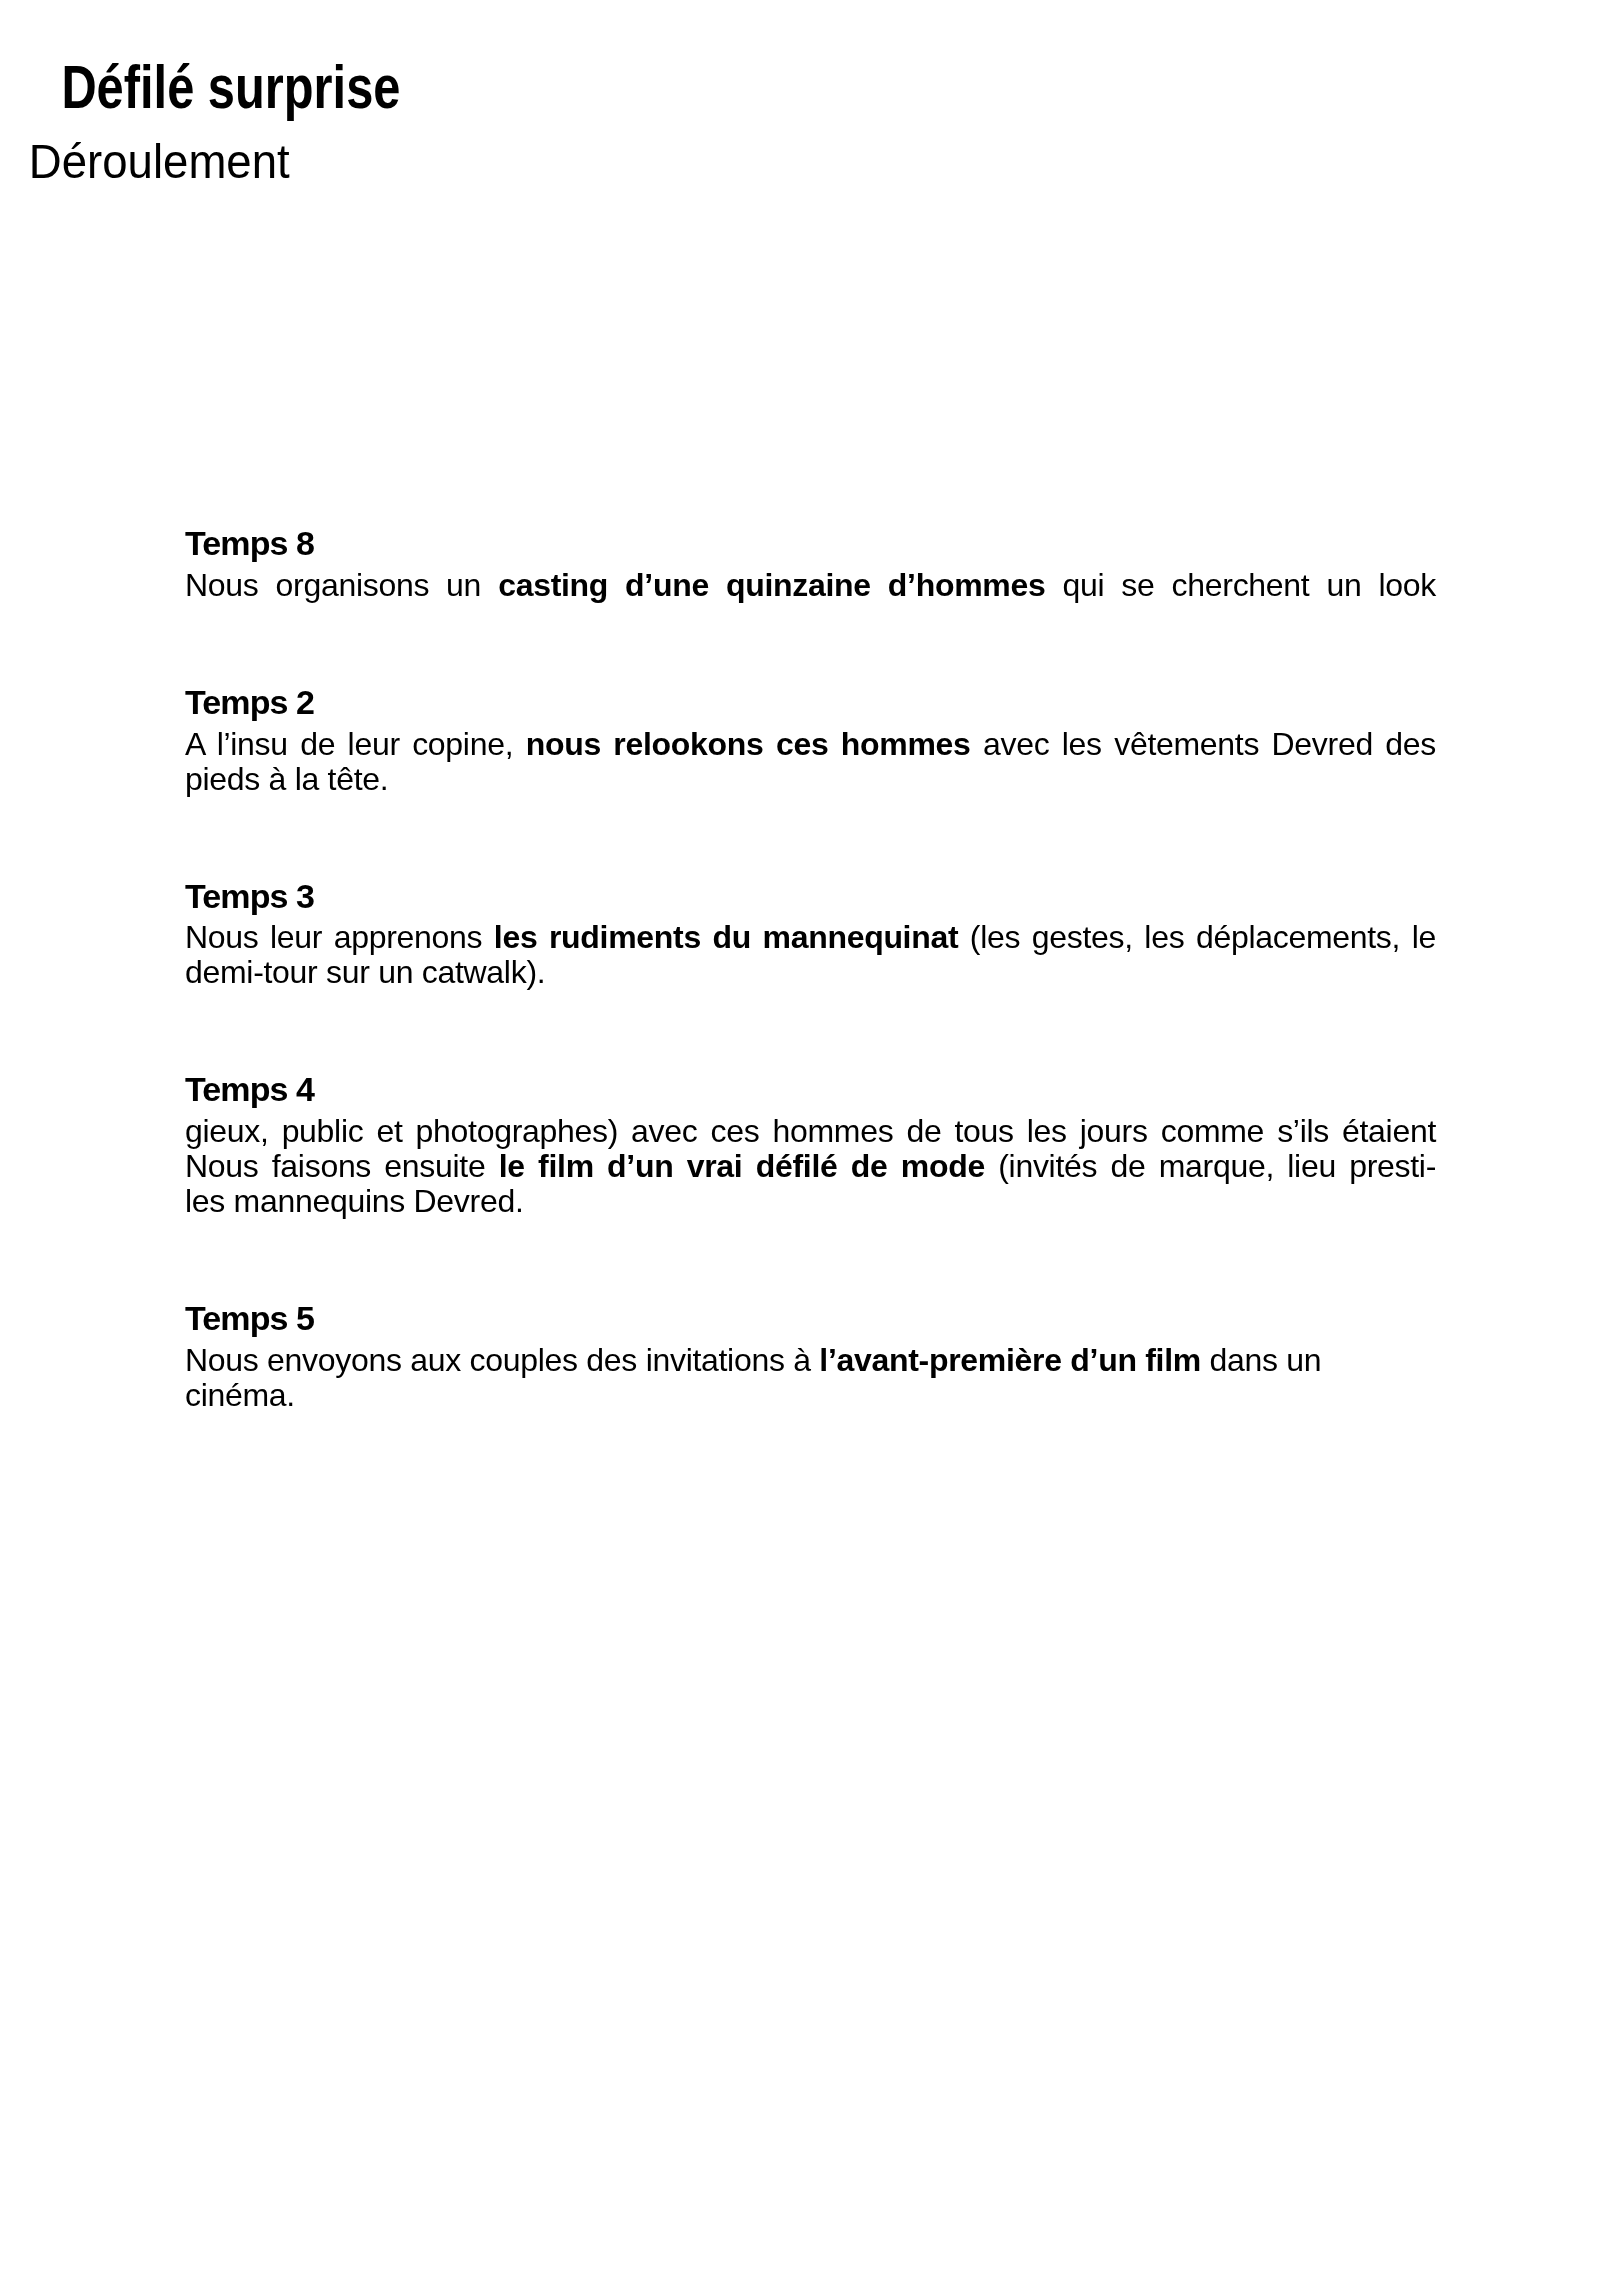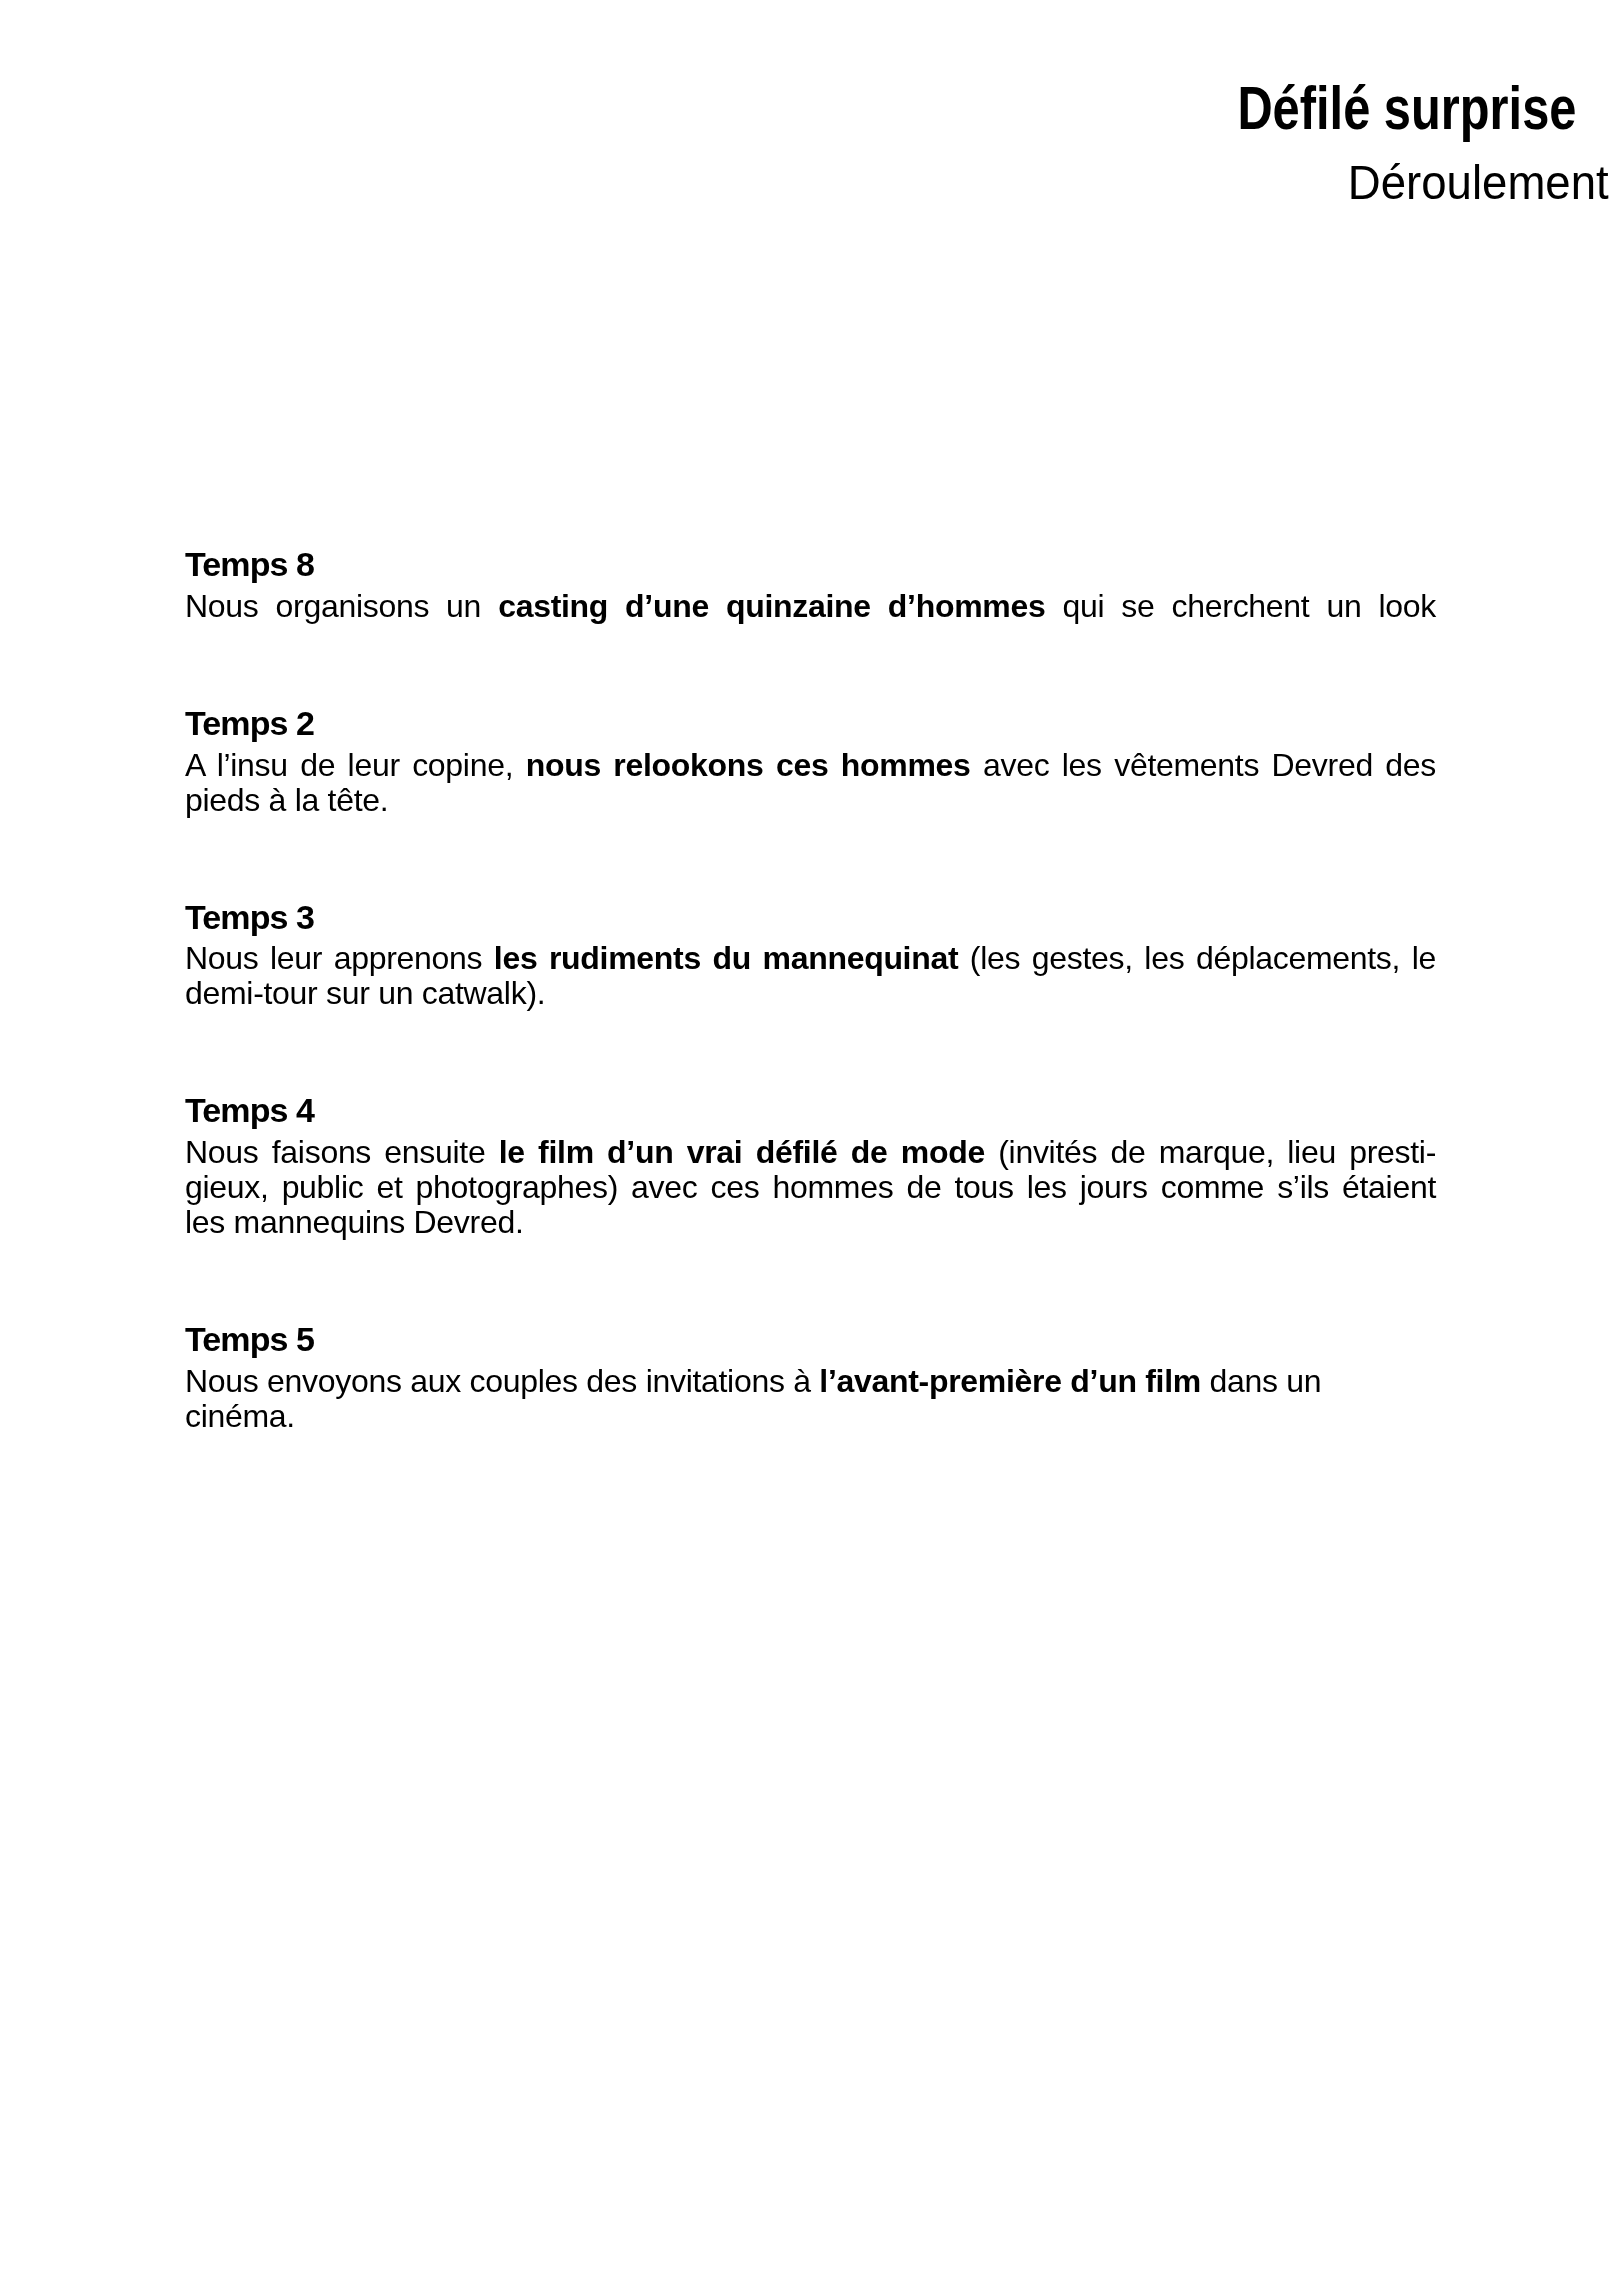--- a/index.html
+++ b/index.html
@@ -5,21 +5,21 @@
   html, body { margin: 0; padding: 0; background: #ffffff; }
   .page {
     position: relative;
     width: 1619px;
     height: 2290px;
     background: #ffffff;
     color: #000000;
     font-family: "Liberation Sans", sans-serif;
     overflow: hidden;
   }
-  .titles { text-align: right; padding-top: 72px; margin-left: 19px; }
+  .titles { text-align: left; padding-top: 51px; margin-left: 19px; }
   .doc-title {
     margin: 0;
     font-size: 61px;
     font-weight: bold;
     line-height: 72px;
     white-space: nowrap;
   }
   .doc-subtitle {
     margin: 0;
     font-size: 49px;
@@ -74,22 +74,22 @@
       <section class="section">
         <h2 class="section-heading">Temps 3</h2>
         <div class="section-body">
           <div class="body-line justify"><span class="seg">Nous leur apprenons </span><span class="seg-bold">les rudiments du mannequinat</span><span class="seg"> (les gestes, les déplacements, le</span></div>
           <div class="body-line"><span class="seg">demi-tour sur un catwalk).</span></div>
         </div>
       </section>
       <section class="section">
         <h2 class="section-heading">Temps 4</h2>
         <div class="section-body">
+          <div class="body-line justify"><span class="seg">gieux, public et photographes) avec ces hommes de tous les jours comme s’ils étaient</span></div>
           <div class="body-line justify"><span class="seg">Nous faisons ensuite </span><span class="seg-bold">le film d’un vrai défilé de mode</span><span class="seg"> (invités de marque, lieu presti-</span></div>
-          <div class="body-line justify"><span class="seg">gieux, public et photographes) avec ces hommes de tous les jours comme s’ils étaient</span></div>
           <div class="body-line"><span class="seg">les mannequins Devred.</span></div>
         </div>
       </section>
       <section class="section">
         <h2 class="section-heading">Temps 5</h2>
         <div class="section-body">
           <div class="body-line"><span class="seg">Nous envoyons aux couples des invitations à </span><span class="seg-bold">l’avant-première d’un film</span><span class="seg"> dans un cinéma.</span></div>
         </div>
       </section>
     </main>

